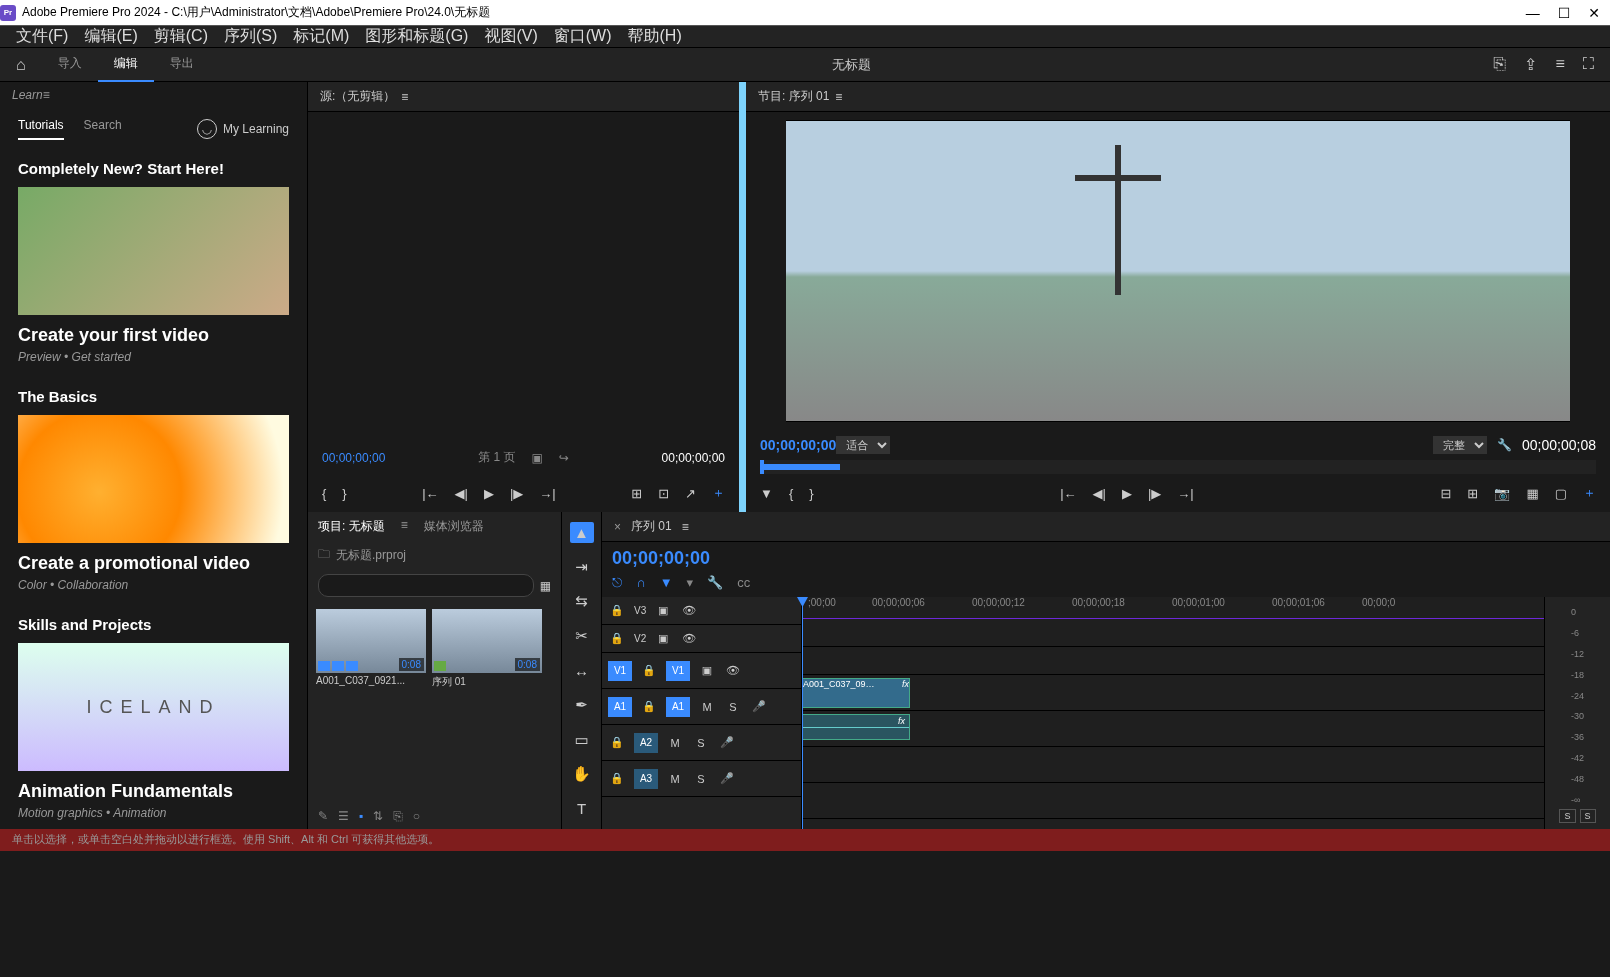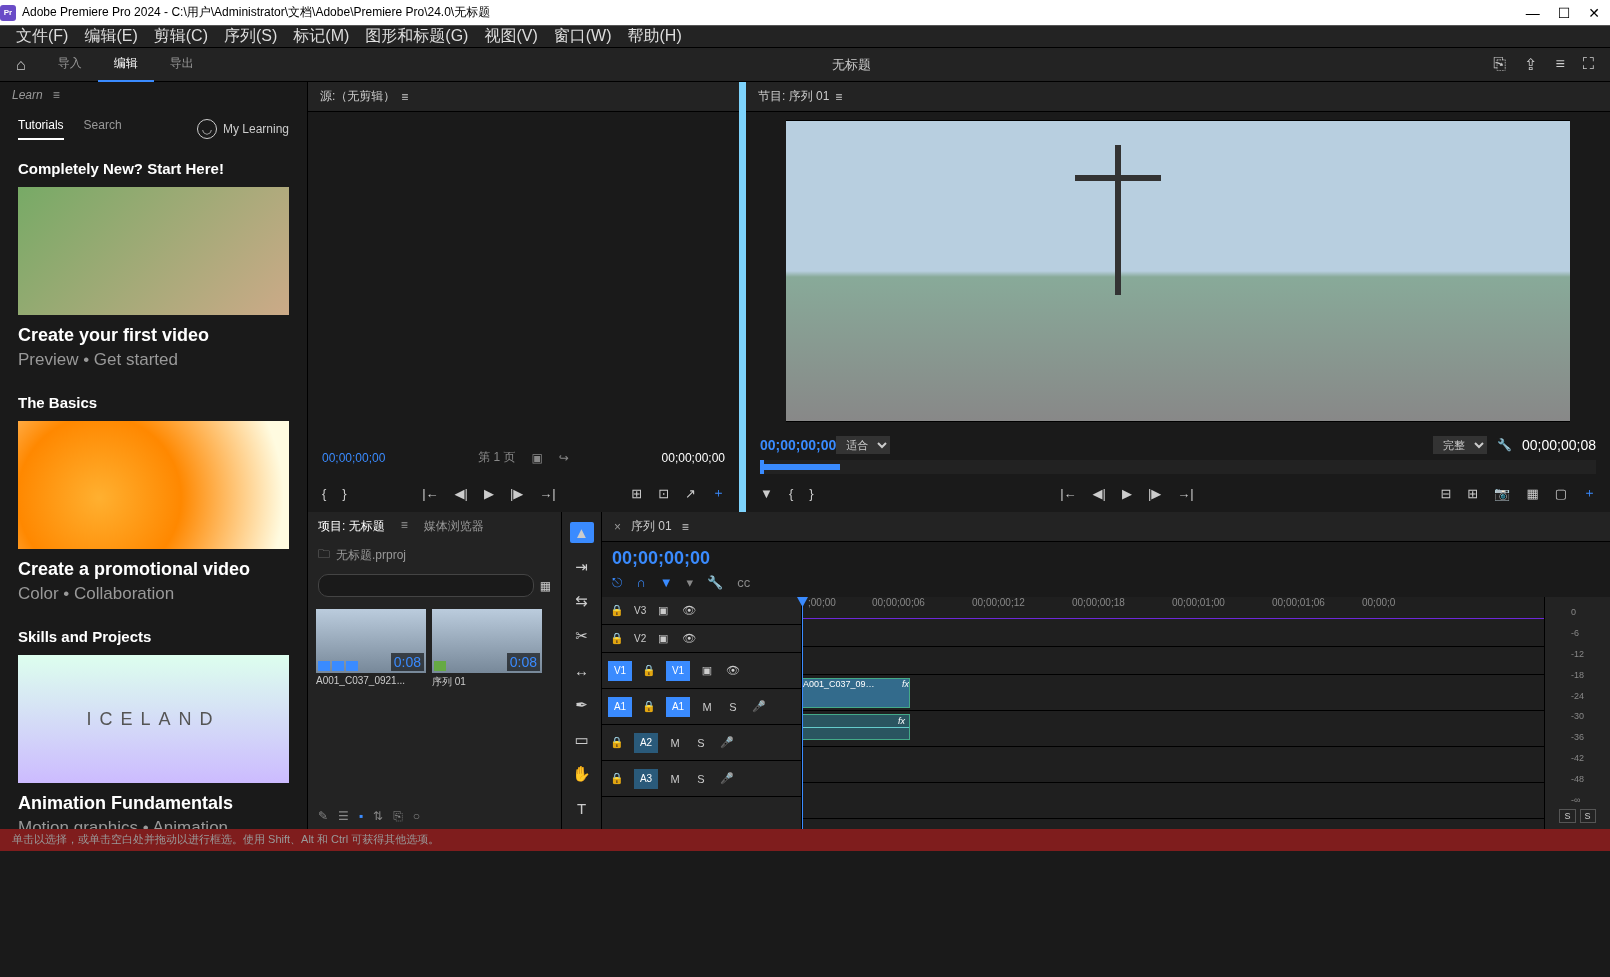--- a/index.html
+++ b/index.html
@@ -15,34 +15,34 @@
 .workspace-left { display: flex; align-items: center; }
 .home-icon { padding: 0 16px; color: #ccc; font-size: 16px; cursor: pointer;}
 .workspace-tabs { display: flex; gap: 0; }
 .workspace-tab { padding: 8px 16px; cursor: pointer; color: #999; }
 .workspace-tab.active { color: #fff; border-bottom: 2px solid #3a8bff; }
 .workspace-center { color: #ccc; font-size: 13px; }
 .workspace-right { display: flex; gap: 18px; padding-right: 16px; font-size: 16px; }
 .workspace-right span { cursor: pointer; color: #ccc;}
 .main-area { display: flex; height: 747px; }
 .learn-panel { width: 308px; background: #1a1a1a; border-right: 1px solid #000; display: flex; flex-direction: column; overflow-y: auto;}
-.learn-header { padding: 6px 12px; display: flex; align-items: center; gap: 10px; color: #999; font-style: italic;}
+.learn-header { padding: 6px 12px; display: flex; align-items: center; gap: 0; color: #999; font-style: italic;}
 .learn-tabs { display: flex; padding: 10px 18px 0; gap: 20px; justify-content: space-between; align-items: center;}
 .learn-tabs-left { display: flex; gap: 20px;}
 .learn-tab { cursor: pointer; padding-bottom: 6px; color: #999;}
 .learn-tab.active { color: #fff; border-bottom: 2px solid #fff; }
 .my-learning { display: flex; align-items: center; gap: 6px; color: #ccc; cursor: pointer;}
 .user-icon { width: 20px; height: 20px; border: 1.5px solid #ccc; border-radius: 50%; display: inline-flex; align-items: center; justify-content: center;}
 .learn-content { padding: 20px 18px; }
 .learn-section-title { font-weight: bold; color: #fff; font-size: 15px; margin-bottom: 10px; }
 .learn-thumb { width: 100%; height: 128px; background: linear-gradient(135deg,#7a6,#ca8); margin-bottom: 10px; position: relative; }
 .learn-thumb.orange { background: radial-gradient(circle at 30% 60%, #ffb030 0%, #ff8800 40%, #fffbe0 90%);}
 .learn-thumb.iceland { background: linear-gradient(#dfe,#cbf); display:flex; align-items:center; justify-content:center; color:#555; font-size:18px; letter-spacing:8px;}
 .learn-item-title { color: #fff; font-weight: bold; font-size: 18px; margin-bottom: 4px;}
-.learn-item-sub { color: #999; font-size: 17px; margin-bottom: 24px;}
+.learn-item-sub { color: #999; font-size: 12px; margin-bottom: 24px; font-style: italic;}
 .mid-col { display: flex; flex-direction: column; flex: 0 0 438px; }
 .right-col { display: flex; flex-direction: column; flex: 1; }
 .panel-header { background: #232323; padding: 6px 12px; color: #ccc; display: flex; align-items: center; gap: 6px; font-size: 12px; border-bottom: 1px solid #000;}
 .source-panel { background: #1a1a1a; flex: 1; display: flex; flex-direction: column; border-right: 7px solid #7dd3fc; height: 430px;}
 .source-view { flex: 1; background: #1a1a1a;}
 .timecode-row { display: flex; justify-content: space-between; padding: 8px 14px; color: #3a8bff; align-items: center;}
 .timecode-left { color: #3a8bff; }
 .timecode-right { color: #fff; }
 .tc-mid { color: #888; display: flex; gap: 16px; align-items: center;}
 .transport-row { display: flex; justify-content: center; gap: 16px; padding: 10px 14px; color: #ccc; align-items: center;}
@@ -64,21 +64,21 @@
 .project-panel { width: 254px; background: #232323; border-right: 1px solid #000; display: flex; flex-direction: column;}
 .proj-tabs { display: flex; padding: 6px 10px; gap: 16px; font-size: 12px;}
 .proj-tabs span { cursor: pointer; color: #999;}
 .proj-tabs span.active { color: #fff;}
 .proj-path { padding: 4px 10px; color: #999; display: flex; align-items: center; gap: 6px;}
 .proj-search { margin: 4px 10px; display: flex; align-items: center; gap: 6px;}
 .proj-search input { flex: 1; background: #1a1a1a; border: 1px solid #444; color: #ccc; padding: 3px 6px 3px 22px; border-radius: 10px;}
 .proj-items { display: flex; gap: 6px; padding: 8px; flex-wrap: wrap;}
 .proj-item { width: 110px; }
 .proj-thumb { width: 110px; height: 64px; background: linear-gradient(#bcd,#789); position: relative;}
-.proj-thumb .dur { position: absolute; right: 2px; bottom: 2px; background: rgba(0,0,0,.6); padding: 1px 3px; font-size: 14px; color: #3a8bff;}
+.proj-thumb .dur { position: absolute; right: 2px; bottom: 2px; background: rgba(0,0,0,.6); padding: 1px 3px; font-size: 10px; color: #3a8bff;}
 .proj-thumb .badges { position: absolute; left: 2px; bottom: 2px; display: flex; gap: 2px;}
 .proj-thumb .badge { background: #3a8bff; width: 12px; height: 10px;}
 .proj-label { font-size: 10px; color: #ccc; padding: 2px 0; overflow: hidden; white-space: nowrap; text-overflow: ellipsis;}
 .proj-footer { margin-top: auto; padding: 6px 10px; display: flex; gap: 10px; color: #888;}
 .proj-footer span { cursor: pointer;}
 .tools-col { width: 40px; background: #232323; display: flex; flex-direction: column; align-items: center; padding: 10px 0; gap: 14px; border-right: 1px solid #000;}
 .tools-col span { cursor: pointer; color: #ccc; font-size: 15px; width: 24px; height: 24px; display: flex; align-items: center; justify-content: center;}
 .tools-col span.active { background: #3a8bff; border-radius: 2px;}
 .timeline-panel { flex: 1; background: #1a1a1a; display: flex; flex-direction: column;}
 .tl-header { display: flex; padding: 6px 10px; gap: 22px; align-items: center;}

